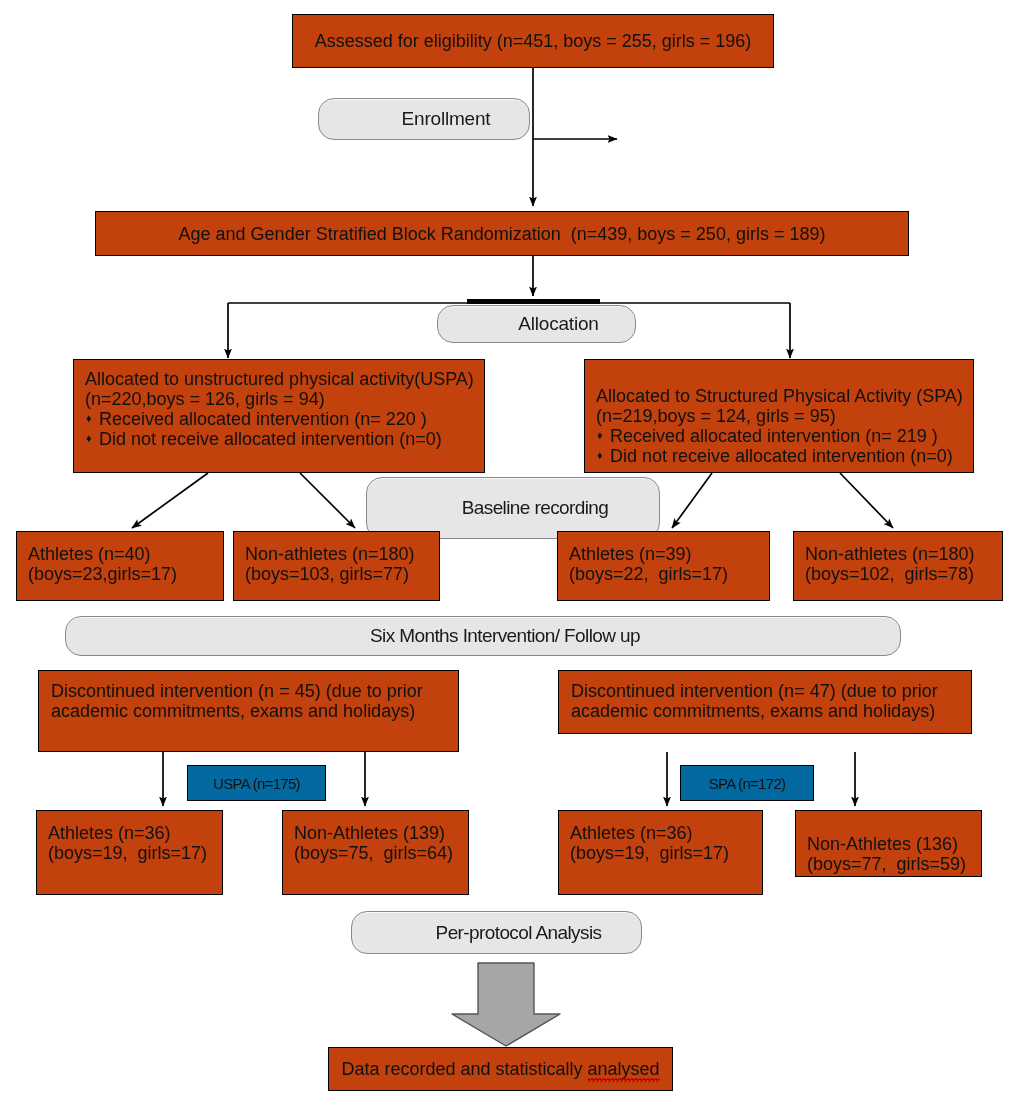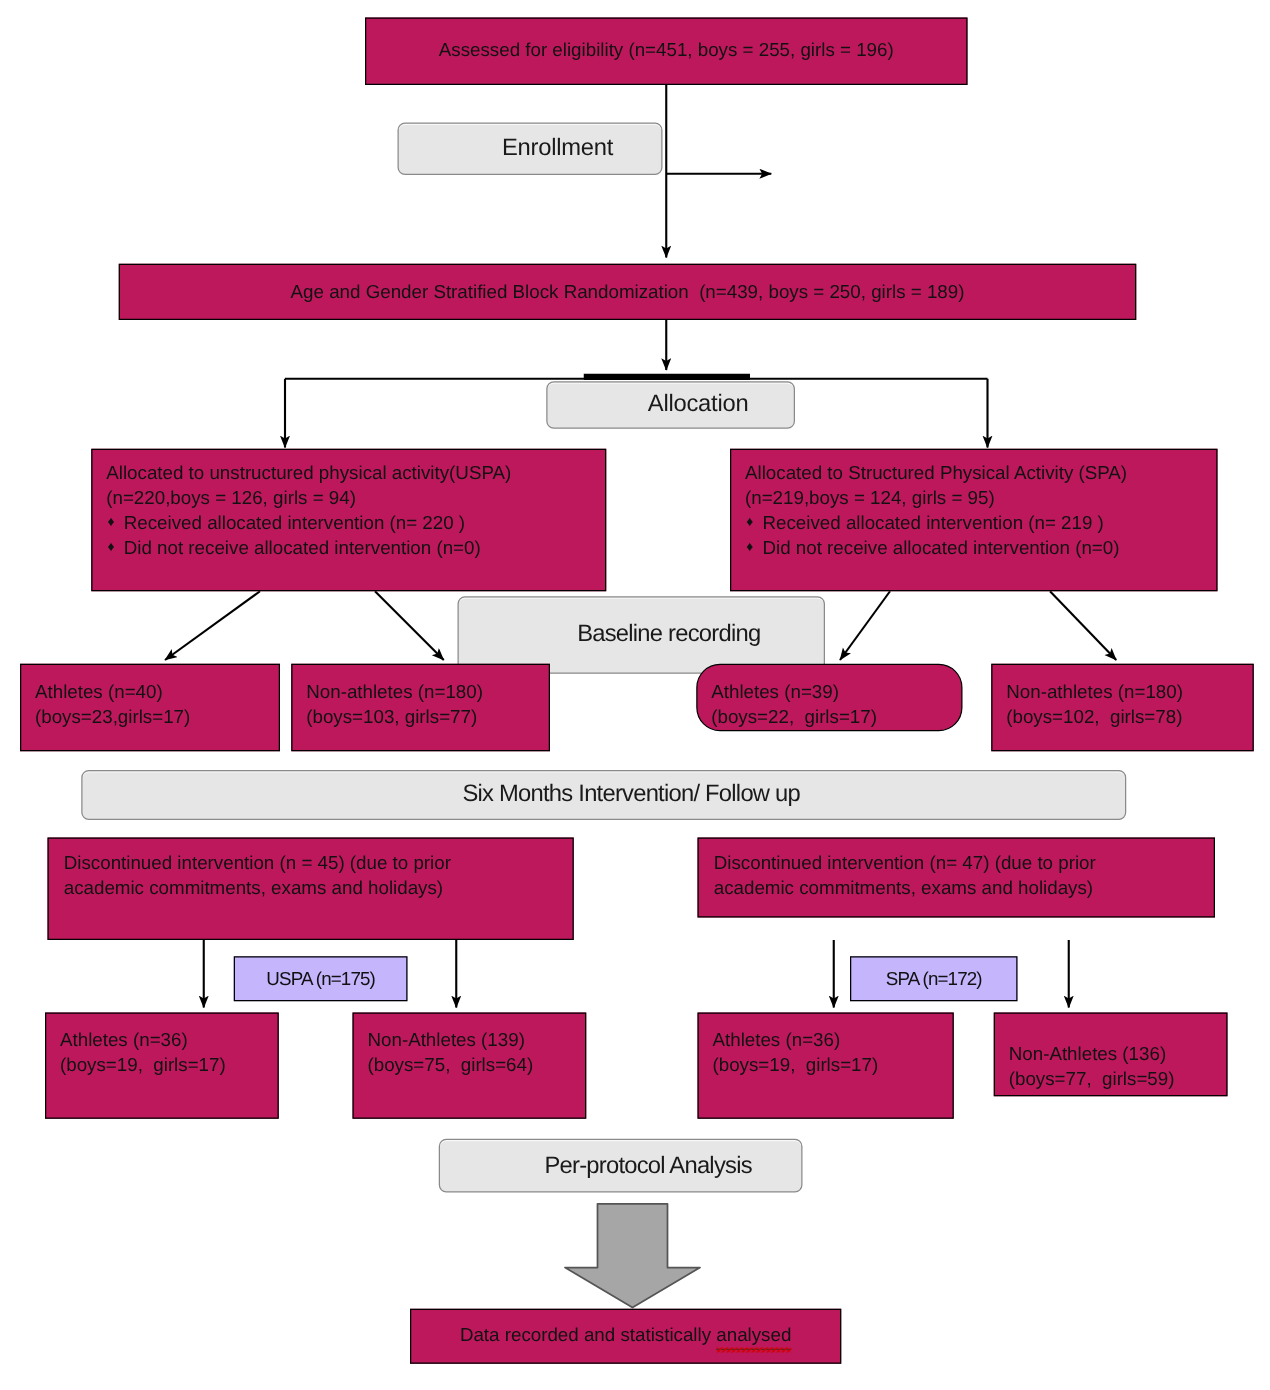--- a/index.html
+++ b/index.html
@@ -10,51 +10,51 @@
     color:#111111;
     -webkit-font-smoothing:antialiased;
   }
   #stage{position:relative;width:1016px;height:1112px;overflow:hidden;background:#fff;}
 
   
   .box{
     position:absolute;
     box-sizing:border-box;
     border:1.6px solid #000;
-    background:#be185d;
-    font-size:15px;
+    background:#c2410c;
+    font-size:18px;
     line-height:20px;
     color:#111;
     padding:8px 10px;
   }
   .box.center{display:flex;align-items:center;justify-content:center;text-align:center;padding:0 12px;}
   .box .ln{display:block;white-space:pre;}
 
   
   .stagelab{
     position:absolute;
     box-sizing:border-box;
     border:1.3px solid #8a8a8a;
-    border-radius:6px;
+    border-radius:16px;
     background:#e6e6e6;
     display:flex;align-items:center;justify-content:center;
     font-size:19px;
     color:#1a1a1a;
     letter-spacing:-0.2px;
     box-shadow:0 1px 0 rgba(255,255,255,.7) inset;
     padding-left:44px;
   }
   .stagelab.cond{font-stretch:condensed;letter-spacing:-0.6px;}
 
   
   .tagbox{
     position:absolute;
     box-sizing:border-box;
     border:1.6px solid #000;
-    background:#c4b5fd;
+    background:#0369a1;
     display:flex;align-items:center;justify-content:center;
     font-size:15px;
     letter-spacing:-0.7px;
   }
 
   
   .blist{margin:0;padding:0;list-style:none;}
   .blist li{white-space:pre;padding-left:14px;position:relative;}
   .blist li::before{
     content:"\2666";
@@ -142,42 +142,42 @@
 
   <div class="box" style="left:73px;top:359px;width:412px;height:114px;padding:9px 11px;">
     <span class="ln">Allocated to unstructured physical activity(USPA)</span>
     <span class="ln">(n=220,boys = 126, girls = 94)</span>
     <ul class="blist">
       <li>Received allocated intervention (n= 220 )</li>
       <li>Did not receive allocated intervention (n=0)</li>
     </ul>
   </div>
 
-  <div class="box" style="left:584px;top:359px;width:390px;height:114px;padding:9px 11px;">
+  <div class="box" style="left:584px;top:359px;width:390px;height:114px;padding:26px 11px;">
     <span class="ln">Allocated to Structured Physical Activity (SPA)</span>
     <span class="ln">(n=219,boys = 124, girls = 95)</span>
     <ul class="blist">
       <li>Received allocated intervention (n= 219 )</li>
       <li>Did not receive allocated intervention (n=0)</li>
     </ul>
   </div>
 
   <div class="stagelab cond" style="left:366px;top:477px;width:294px;height:62px;">
     <span>Baseline recording</span>
   </div>
 
   <div class="box" style="left:16px;top:531px;width:208px;height:70px;padding:12px 11px;">
     <span class="ln">Athletes (n=40)</span>
     <span class="ln">(boys=23,girls=17)</span>
   </div>
   <div class="box" style="left:233px;top:531px;width:207px;height:70px;padding:12px 11px;">
     <span class="ln">Non-athletes (n=180)</span>
     <span class="ln">(boys=103, girls=77)</span>
   </div>
-  <div class="box" style="left:557px;top:531px;width:213px;height:54px;padding:12px 11px;border-radius:19px;">
+  <div class="box" style="left:557px;top:531px;width:213px;height:70px;padding:12px 11px;">
     <span class="ln">Athletes (n=39)</span>
     <span class="ln">(boys=22,  girls=17)</span>
   </div>
   <div class="box" style="left:793px;top:531px;width:210px;height:70px;padding:12px 11px;">
     <span class="ln">Non-athletes (n=180)</span>
     <span class="ln">(boys=102,  girls=78)</span>
   </div>
 
   <div class="stagelab cond" style="left:65px;top:616px;width:836px;height:40px;">
     <span>Six Months Intervention/ Follow up</span>

